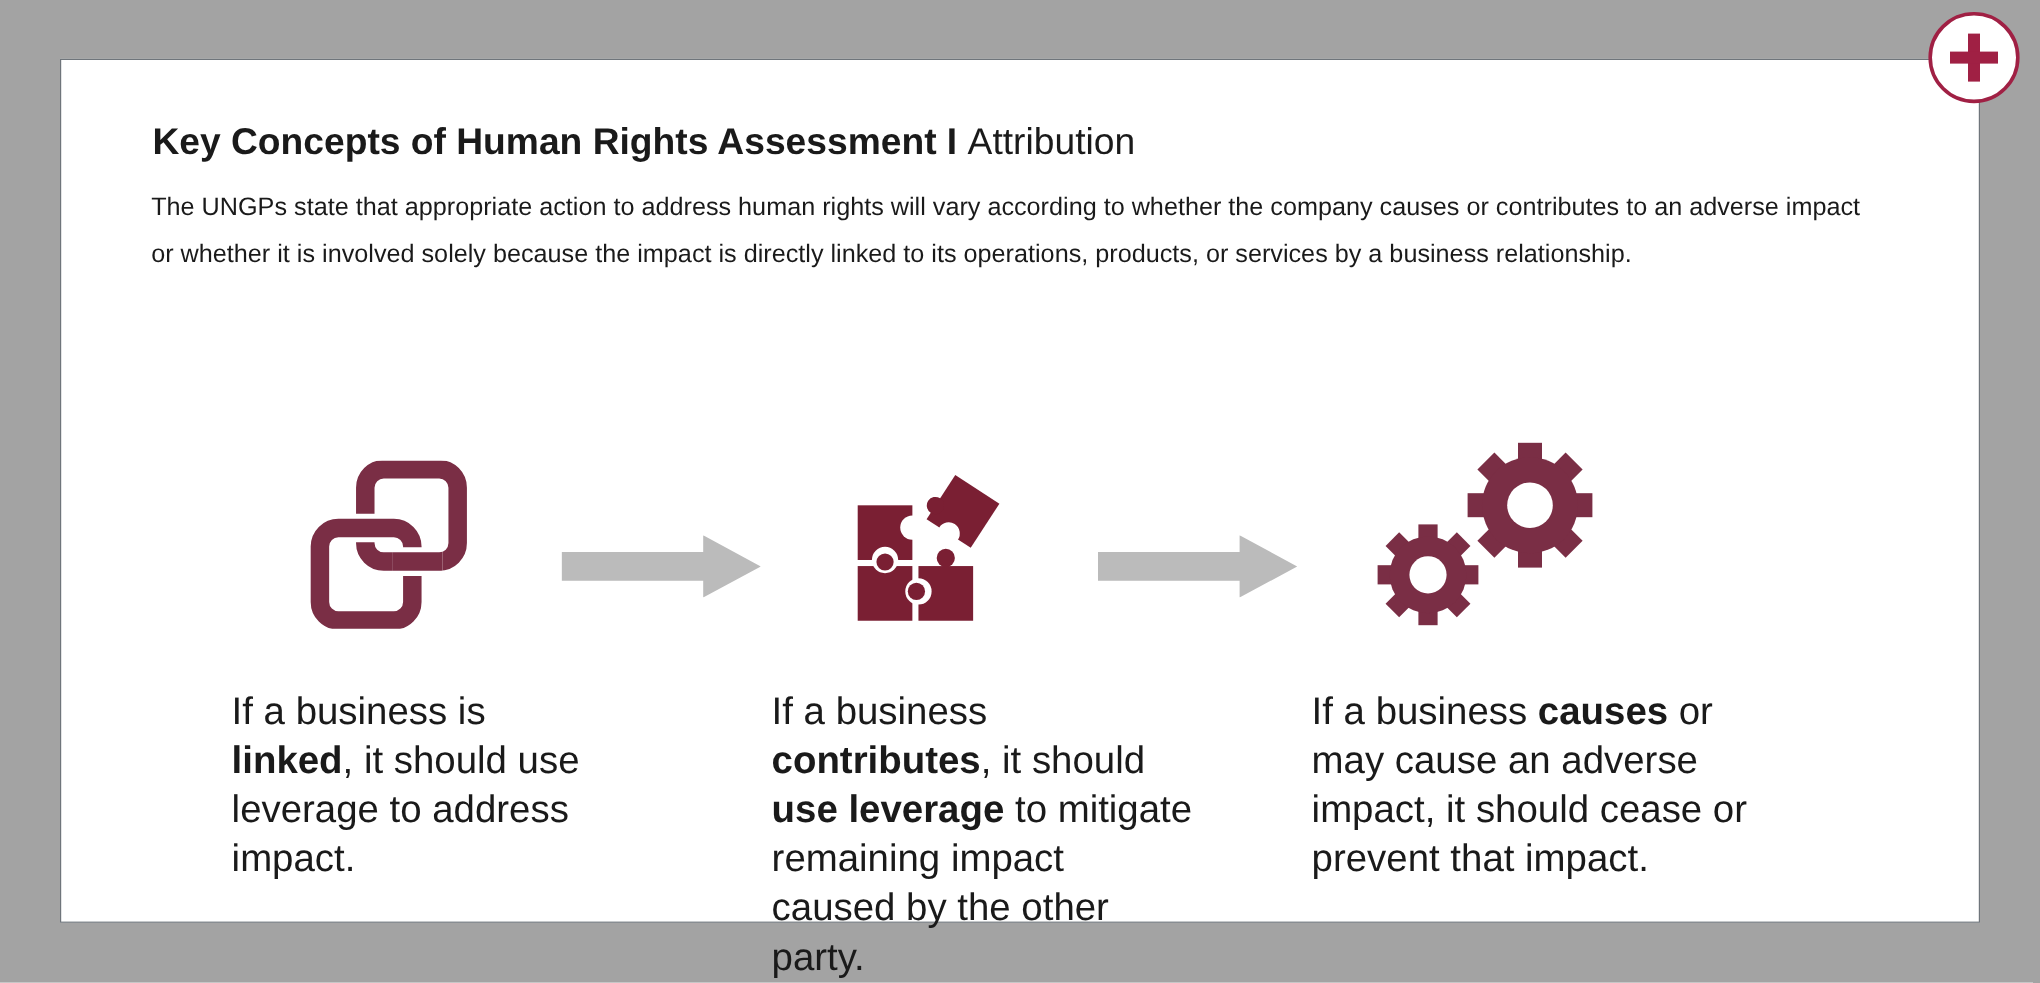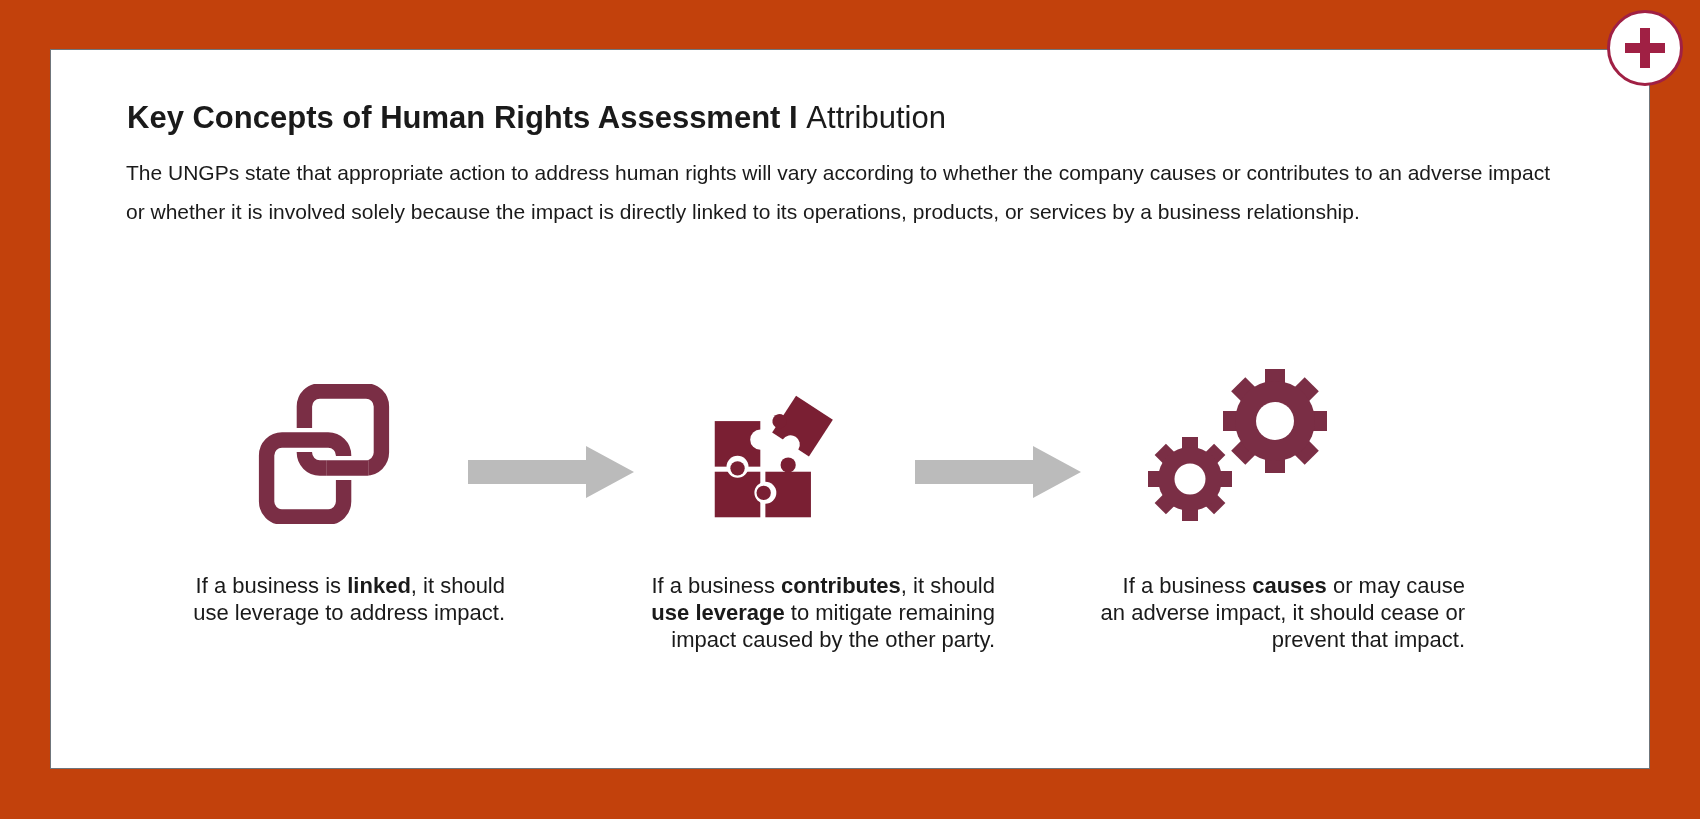--- a/index.html
+++ b/index.html
@@ -4,21 +4,21 @@
 <style>
   html, body { margin: 0; padding: 0; background: #ffffff; }
   body {
     font-family: "Liberation Sans", sans-serif;
     color: var(--text, #1a1a1a);
   }
   .canvas {
     position: relative;
     width: 1700px;
     height: 819px;
-    background: #c2410c;
+    background: #a3a3a3;
     overflow: hidden;
   }
   .frame {
     position: absolute;
     left: 50px; top: 49px;
     width: 1598px; height: 718px;
     border: 1px solid var(--frame_border, #6f757b);
     background: #ffffff;
   }
   .expand-btn {
@@ -57,23 +57,22 @@
   .icon { position: absolute; color: var(--maroon, #7a2e45); }
   .icon.link   { left: 254px; top: 384px; }
   .icon.puzzle { left: 708px; top: 390px; color: var(--maroon_deep, #7a1f33); }
   .icon.gears  { left: 1138px; top: 343px; }
   .arrow { position: absolute; color: var(--arrow_gray, #bbbbbb); }
   .arrow.a1 { left: 468px; top: 446px; }
   .arrow.a2 { left: 915px; top: 446px; }
   .caption {
     position: absolute;
     top: 572px;
-    font-size: 22px;
-    line-height: 27px;
-    text-align: right;
+    font-size: 32px;
+    line-height: 41px;
   }
   .caption b { font-weight: 700; }
   .caption.c1 { left: 193px;  width: 312px; }
   .caption.c2 { left: 643px;  width: 352px; }
   .caption.c3 { left: 1093px; width: 372px; }
 </style>
 </head>
 <body>
 
 <div class="canvas">

